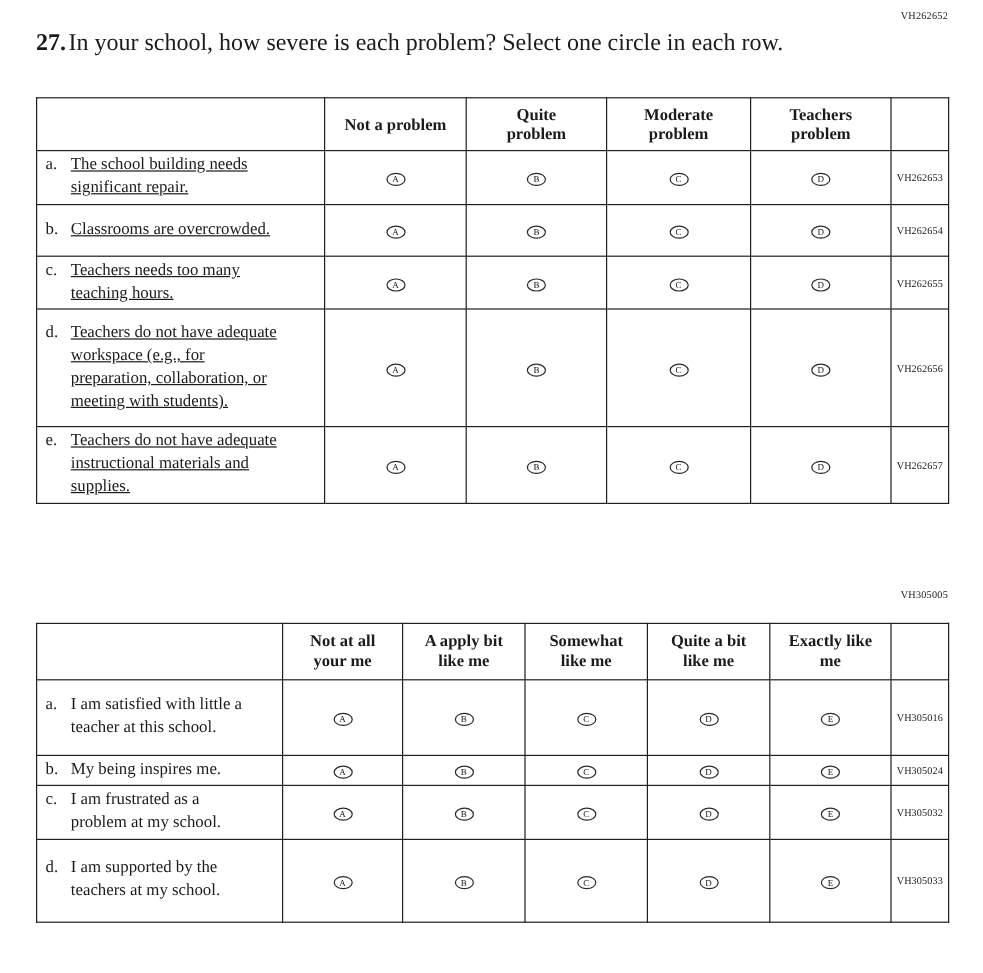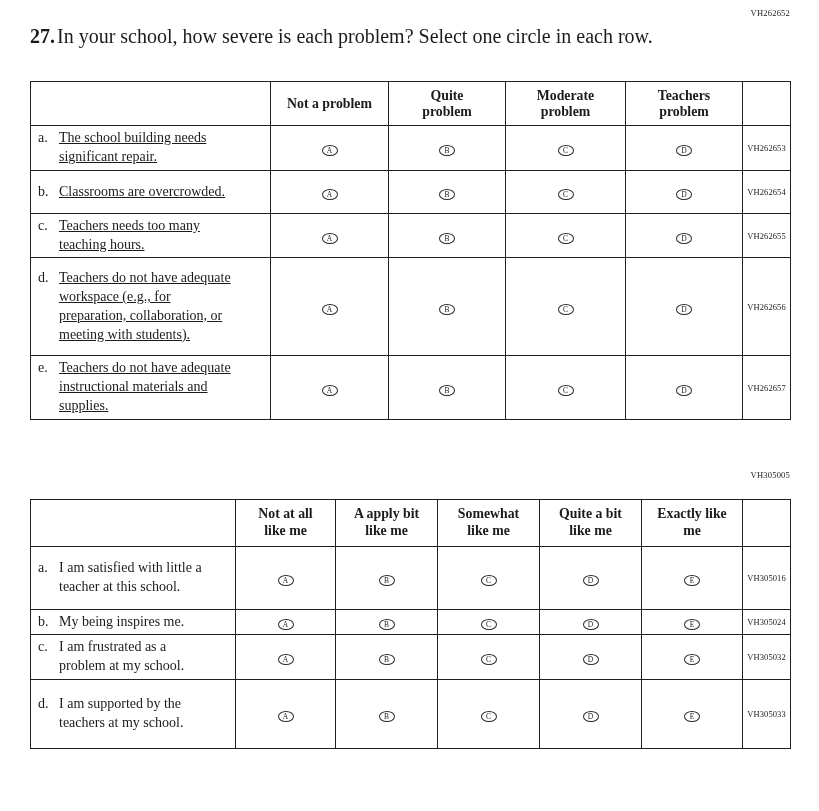--- a/index.html
+++ b/index.html
@@ -34,21 +34,21 @@
   td.opt { text-align:center; vertical-align:middle; }
   .bubble {
     display:inline-block; width:16px; height:11px;
     border:1px solid #2a2a2a; border-radius:50%;
     font-size:7.5px; line-height:10px; text-align:center;
     font-family:"Liberation Serif","DejaVu Serif",serif;
     cursor:pointer; background:#fff;
   }
   td.codecell { font-size:8.5px; text-align:center; vertical-align:middle; letter-spacing:.1px; padding:0 1px; }
 
-  .q28-section .form-code { margin-top:50px; }
+  .q28-section .form-code { margin-top:70px; }
 </style>
 </head>
 <body>
 
 <div class="page">
 
   <div class="q27-section">
     <div class="form-code">VH262652</div>
 
     <div class="prompt">
@@ -159,21 +159,21 @@
           <col style="width:102px">
         <col style="width:102px">
           <col style="width:102px">
           <col style="width:101px">
           <col style="width:48px">
       </colgroup>
       <thead>
         <tr style="height:47px">
           <th class="opthead"></th>
           <th class="opthead">Not at all
-like me</th>
+your me</th>
           <th class="opthead">A apply bit
 like me</th>
           <th class="opthead">Somewhat
 like me</th>
           <th class="opthead">Quite a bit
 like me</th>
           <th class="opthead">Exactly like
 me</th>
           <th class="opthead"></th>
         </tr>

